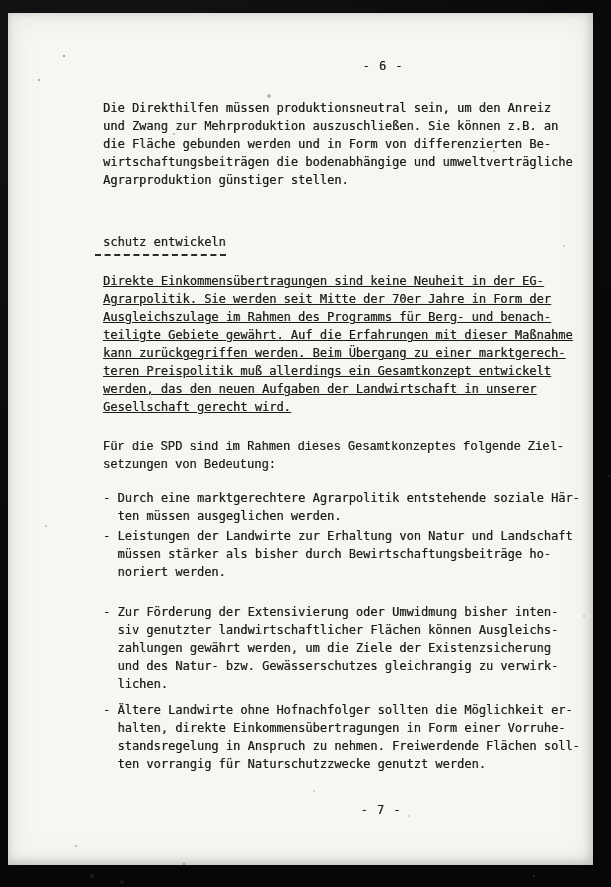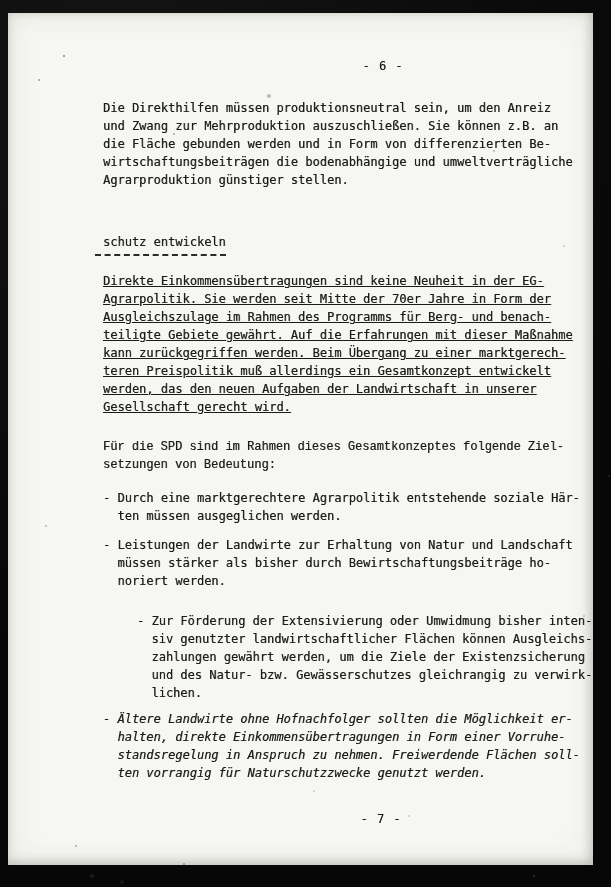--- a/index.html
+++ b/index.html
@@ -61,24 +61,24 @@
     margin: 0 0 16px 0;
     line-height: 22px;
   }
   .heading .uline {
     display: inline-block;
     border-bottom: 2px dashed #2b2b2b;
     padding-bottom: 1px;
     margin-left: -8px;
     padding-left: 8px;
   }
-  .bullets .para.b1 { margin-bottom: 11px; }
+  .bullets .para.b1 { margin-bottom: 2px; }
   .bullets .para.b2 { margin-bottom: 22px; }
-  .bullets .para.b3 { margin-bottom: 8px; margin-left: 34px; }
-  .bullets .para.b4 { margin-bottom: 12px; font-style: italic; }
+  .bullets .para.b3 { margin-bottom: 8px; }
+  .bullets .para.b4 { margin-bottom: 12px; }
   .p2 { margin-bottom: 22px; text-decoration: underline; }
   .p3 { margin-bottom: 15px; font-family: Liberation Mono, monospace; }
   
   .noise {
     position: absolute;
     width: 2px;
     height: 2px;
     background: rgba(40,40,35,0.55);
     border-radius: 50%;
     left: 55px;

